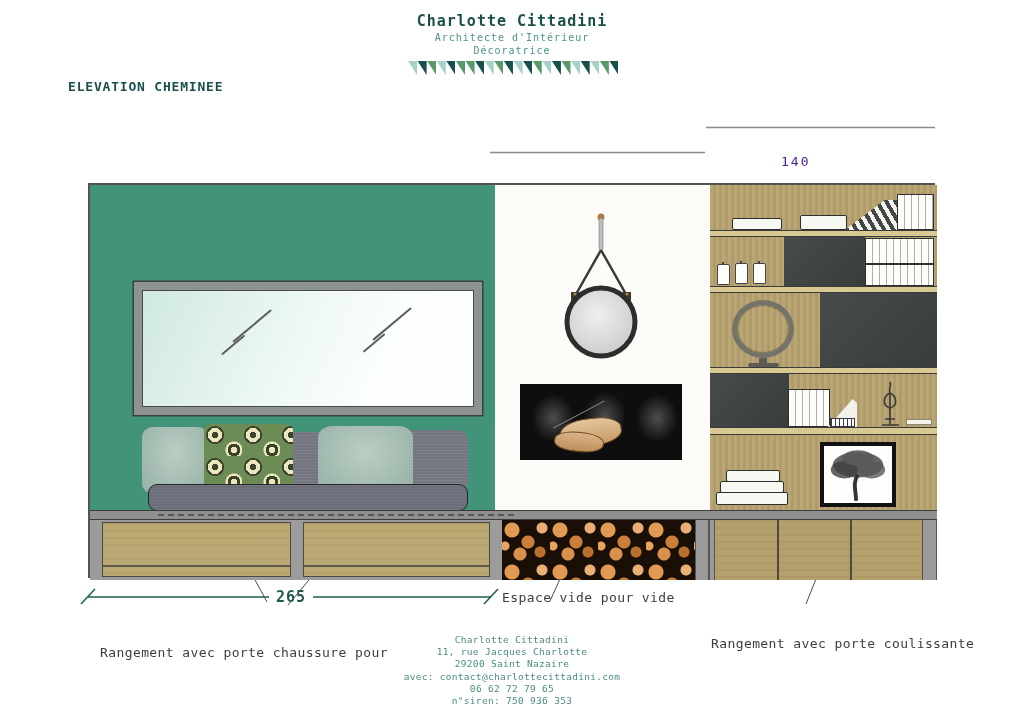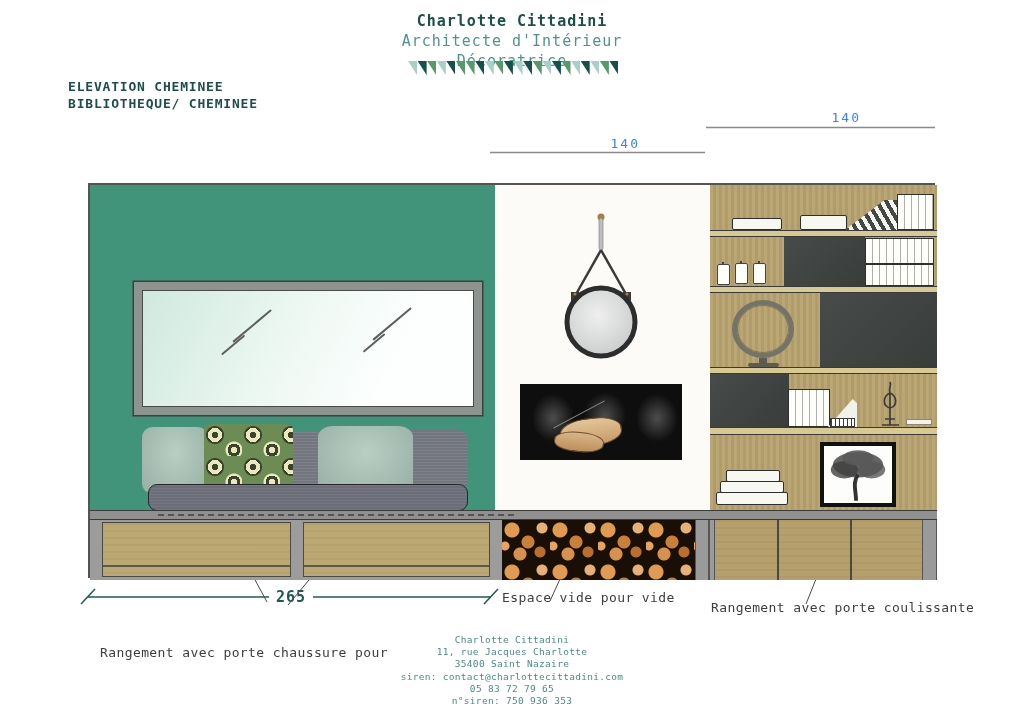--- a/index.html
+++ b/index.html
@@ -3,31 +3,31 @@
 <meta charset="utf-8">
 <style>
   html,body{margin:0;padding:0;background:#ffffff;}
   .page{position:relative;width:1024px;height:724px;background:#fff;overflow:hidden;
         font-family:"DejaVu Sans Mono",monospace;}
   .abs{position:absolute;}
 
   
   .brand{position:absolute;left:0;top:12px;width:1024px;text-align:center;}
   .brand-title{font-size:15px;font-weight:bold;letter-spacing:1px;color:#1b4f49;}
-  .brand-sub{font-size:15px;letter-spacing:1px;color:#4f948c;margin-top:2px;}
+  .brand-sub{font-size:10px;letter-spacing:1px;color:#4f948c;margin-top:2px;}
   .tri-band{position:absolute;left:408px;top:61px;width:214px;height:14px;display:flex;}
   .tri{display:inline-block;width:9px;height:14px;margin-right:0.6px;
        clip-path:polygon(0 0,100% 0,100% 100%);}
   .tri-pale{background:#a9cfc9;} .tri-dark{background:#17504b;} .tri-green{background:#57996b;}
 
   .elev-title{position:absolute;left:68px;top:78px;color:#1c4f4b;font-weight:bold;
               font-size:13px;letter-spacing:0.8px;line-height:17px;}
 
   
-  .dim-label{position:absolute;color:#3b82f6;font-size:13px;letter-spacing:2px;text-align:right;}
+  .dim-label{position:absolute;color:#4c1d95;font-size:13px;letter-spacing:2px;text-align:left;margin-top:44px;}
   .dim-accent{position:absolute;color:#1e5a50;font-size:15px;font-weight:bold;letter-spacing:1px;text-align:center;}
 
   
   .drawing{position:absolute;left:88px;top:183px;width:847px;height:395px;
            border:2px solid #55544e;box-sizing:border-box;background:#fcfbf7;}
   .sec-left{position:absolute;left:0;top:0;width:405px;height:325px;background:#41937a;}
   .sec-mid{position:absolute;left:405px;top:0;width:215px;height:325px;background:#fcfbf7;}
   .sec-right{position:absolute;left:620px;top:0;width:227px;height:325px;background:#b7a26e;
              background-image:repeating-linear-gradient(90deg,rgba(255,255,255,.05) 0 3px,rgba(0,0,0,.04) 3px 6px);}
 
@@ -138,21 +138,20 @@
       <span class="tri tri-green"></span>
       <span class="tri tri-pale"></span>
       <span class="tri tri-dark"></span>
       <span class="tri tri-pale"></span>
       <span class="tri tri-green"></span>
       <span class="tri tri-dark"></span>
     </div>
 
   <div class="elev-title">
     <div>ELEVATION CHEMINEE</div>
-    <div>BIBLIOTHEQUE/ CHEMINEE</div>
   </div>
 
   <div class="dim-label" style="left:560px;top:136px;width:80px;">140</div>
   <div class="dim-label" style="left:781px;top:110px;width:80px;">140</div>
   <div class="dim-accent" style="left:267px;top:588px;width:48px;">265</div>
 
   <svg class="overlay-svg" width="1024" height="724" viewBox="0 0 1024 724">
     <line x1="490" y1="152.5" x2="705" y2="152.5" stroke="#8a8a8a" stroke-width="1.3"></line>
     <line x1="706" y1="127.5" x2="935" y2="127.5" stroke="#8a8a8a" stroke-width="1.3"></line>
     <line x1="88" y1="597" x2="269" y2="597" stroke="#1e5a50" stroke-width="1.3"></line>
@@ -266,24 +265,24 @@
       <div class="divider" style="left:68px;"></div>
       <div class="divider" style="left:141px;"></div>
       <div class="gray-post" style="left:213px;top:0;width:15px;height:60px;"></div>
     </div>
   </div>
 
   <div class="note" style="left:100px;top:612px;">
     <div>Rangement avec porte chaussure pour</div>
   </div>
   <div class="note" style="left:502px;top:590px;">Espace vide pour vide</div>
-  <div class="note" style="left:695px;top:600px;padding-left:16px;">Rangement avec porte coulissante</div>
+  <div class="note" style="left:695px;top:636px;padding-left:16px;">Rangement avec porte coulissante</div>
 
   <div class="footer">
     <div>Charlotte Cittadini</div>
     <div>11, rue Jacques Charlotte</div>
-    <div>35400 Saint Nazaire</div>
-    <div>siren: contact@charlottecittadini.com</div>
-    <div>05 83 72 79 65</div>
+    <div>29200 Saint Nazaire</div>
+    <div>avec: contact@charlottecittadini.com</div>
+    <div>06 62 72 79 65</div>
     <div>n°siren: 750 936 353</div>
   </div>
 
 </div>
 
 </body></html>

